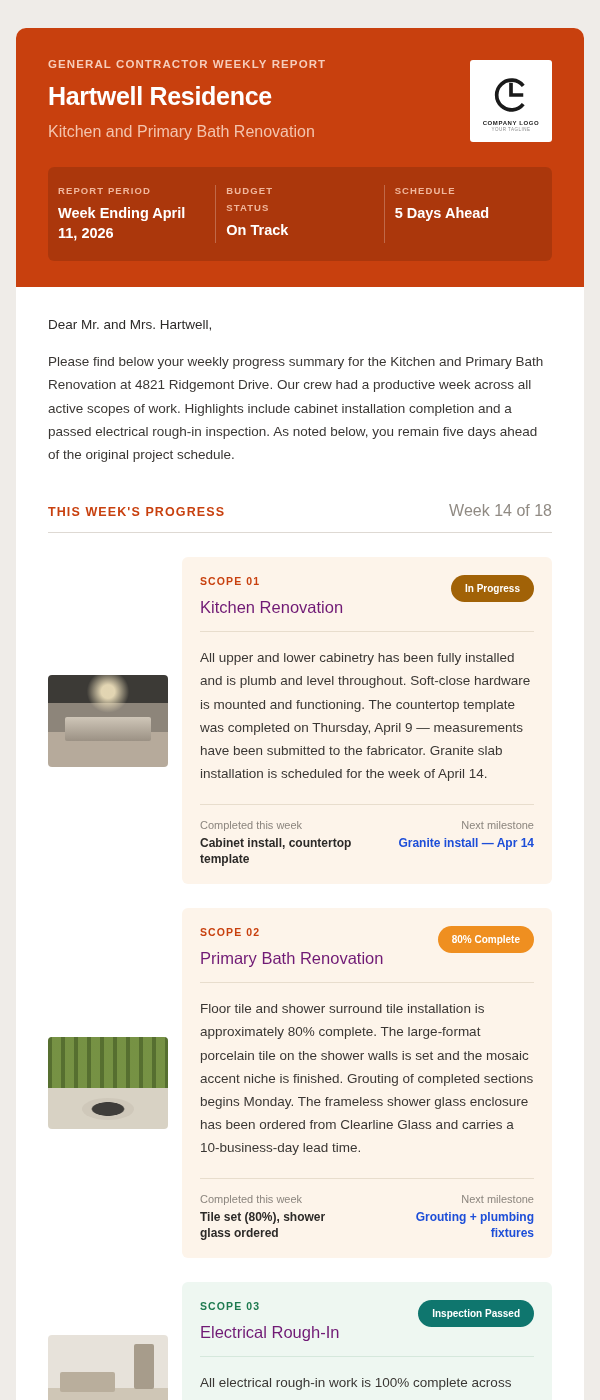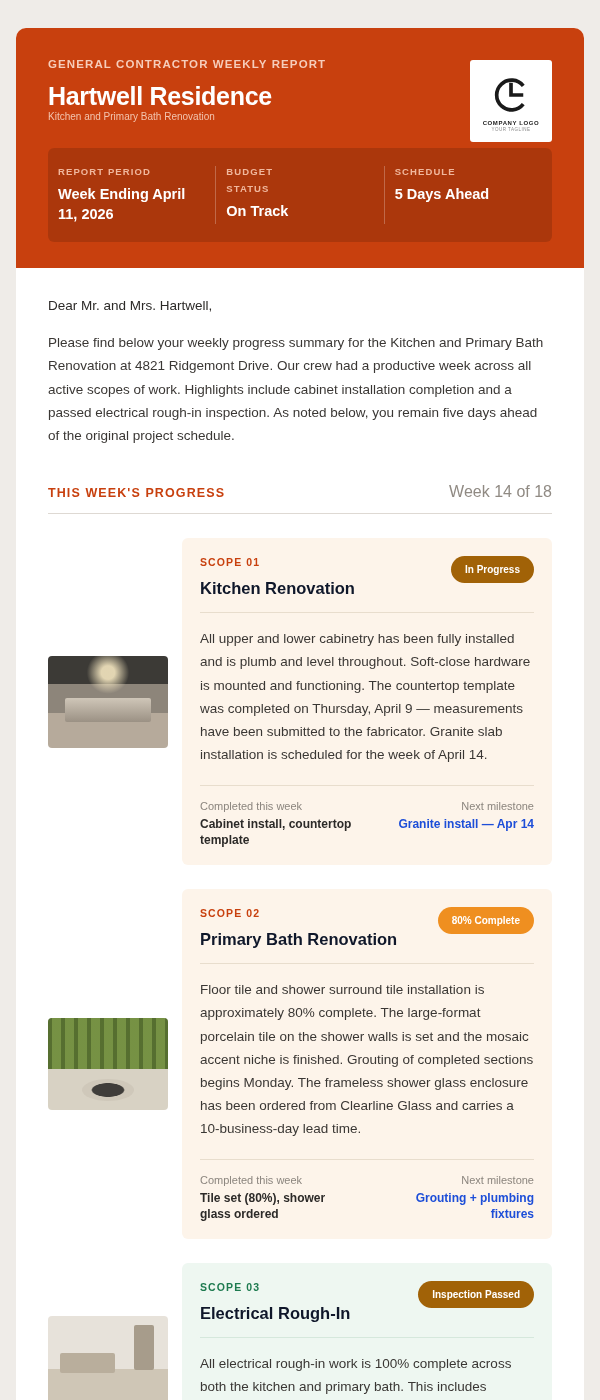--- a/index.html
+++ b/index.html
@@ -37,22 +37,22 @@
   }
   .hdr-title {
     color: #ffffff;
     font-size: 25px;
     font-weight: bold;
     margin-top: 12px;
     letter-spacing: -0.3px;
   }
   .hdr-sub {
     color: #f3c4ae;
-    font-size: 10px;
-    margin-top: 0;
+    font-size: 16px;
+    margin-top: 12px;
   }
   .logo-box {
     position: absolute;
     top: 32px; right: 32px;
     width: 82px; height: 82px;
     background: #ffffff;
     border-radius: 3px;
     display: flex;
     flex-direction: column;
     align-items: center;
@@ -169,36 +169,36 @@
   .scope-num {
     color: #c8400e;
     font-size: 10.5px;
     font-weight: bold;
     letter-spacing: 1.1px;
     text-transform: uppercase;
   }
   .panel.green .scope-num { color: #1d7a4f; }
   .scope-name {
     font-size: 16.5px;
-    color: #0f172a;
+    color: #701a75;
     margin-top: 11px;
-    font-weight: bold;
+    font-weight: normal;
   }
   .badge {
     color: #ffffff;
     font-size: 10px;
     font-weight: bold;
     border-radius: 999px;
     padding: 8px 14px;
     white-space: nowrap;
     flex: 0 0 auto;
   }
   .badge.b-orange { background: #a16207; }
   .badge.b-amber  { background: #ef8f20; }
-  .badge.b-green  { background: #a16207; }
+  .badge.b-green  { background: #0f766e; }
 
   .rule {
     height: 1px;
     background: #e8ddcd;
     margin: 14px 0 14px 0;
   }
   .panel.green .rule { background: #d5e8dc; }
 
   .scope-text {
     font-size: 13.5px;

